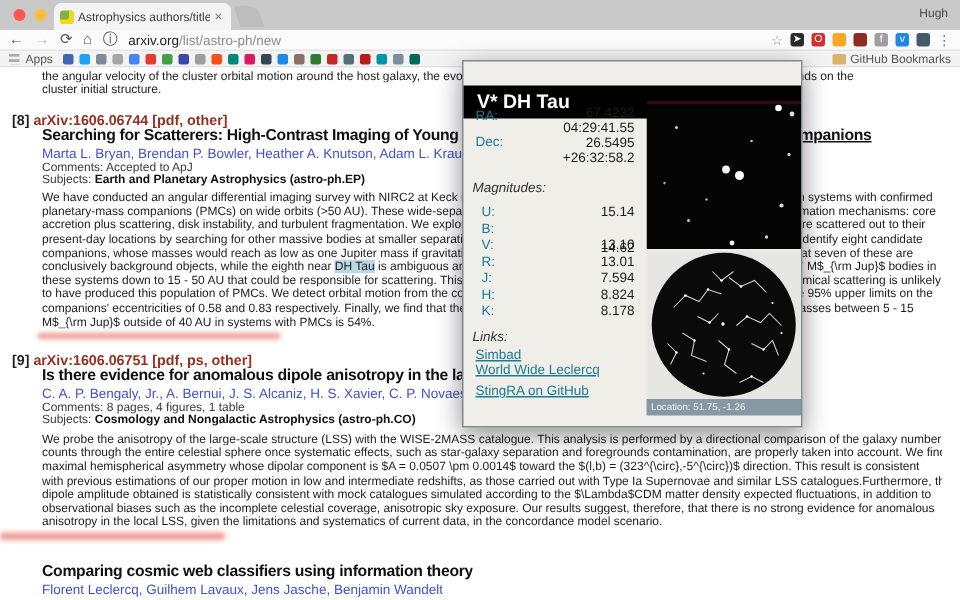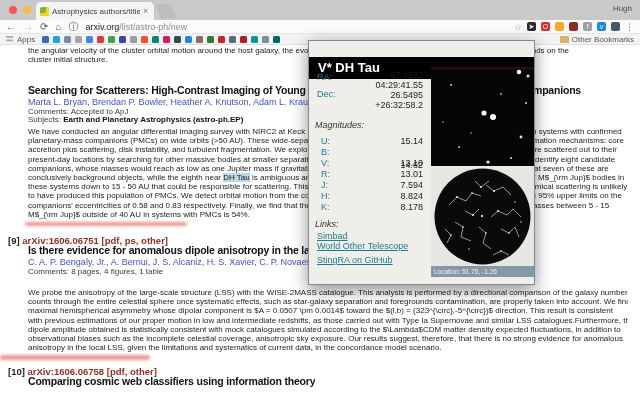--- a/index.html
+++ b/index.html
@@ -49,21 +49,21 @@
   .page { position:absolute; left:0; top:45px; width:640px; height:355px; background:#fff; }
   .absline { position:absolute; left:28px; width:600px; font-size:8px; color:#1c1c1c;
              white-space:nowrap; overflow:hidden; }
   .idline { position:absolute; left:8px; font-size:9.5px; font-weight:bold; color:#222; white-space:nowrap; }
   .idline .arxiv-id { color:#94301f; }
   .ptitle { position:absolute; left:28px; font-size:10.5px; font-weight:bold; letter-spacing:-.2px;
             color:#111; white-space:nowrap; overflow:hidden; max-width:505px; }
   .ptitle-row { position:absolute; left:28px; display:flex; white-space:nowrap; }
   .ptitle-row .clip { font-size:10.5px; font-weight:bold; letter-spacing:-.2px; color:#111;
                       white-space:nowrap; overflow:hidden; width:505px; }
-  .ptitle-row .tail { font-size:10.5px; font-weight:bold; letter-spacing:-.2px; color:#111; }
+  .ptitle-row .tail { font-size:10.5px; font-weight:bold; letter-spacing:-.2px; color:#111;text-decoration:underline; }
   .pauthors { position:absolute; left:28px; font-size:9px; color:#4052c8; white-space:nowrap;
               overflow:hidden; max-width:505px; }
   .pmeta { position:absolute; left:28px; font-size:8px; color:#3a3a3a; white-space:nowrap; }
   .pmeta b { color:#111; }
   .hl { background:#bcd6e4; }
   .red-streak { position:absolute; background:#e04438; opacity:.55; filter:blur(1.6px); border-radius:2px; }
 
   
   .popup { position:absolute; left:308px; top:40px; width:227px; height:245px; background:#efeee8;
            border:1px solid #7f8a90; box-shadow:0 5px 16px rgba(0,0,0,.45); z-index:10; }
@@ -137,29 +137,30 @@
   <span class="fav" style="background: rgb(141, 110, 99);"></span>
   <span class="fav" style="background: rgb(46, 125, 50);"></span>
   <span class="fav" style="background: rgb(198, 40, 40);"></span>
   <span class="fav" style="background: rgb(84, 110, 122);"></span>
   <span class="fav" style="background: rgb(183, 28, 28);"></span>
   <span class="fav" style="background: rgb(0, 151, 167);"></span>
   <span class="fav" style="background: rgb(120, 144, 156);"></span>
   <span class="fav" style="background: rgb(0, 105, 92);"></span>
   <span class="other-bm">
     <span class="folder-ic"></span>
-    <span class="other-bm-label">Other Bookmarks</span>
+    <span class="other-bm-label">GitHub Bookmarks</span>
   </span>
 </div>
 
 <div class="page">
 
   <div class="absline" style="top:1px">the angular velocity of the cluster orbital motion around the host galaxy, the evolution of the tidal tails also shows that the angular velocity depends on the</div>
   <div class="absline" style="top:10px">cluster initial structure.</div>
 
+  <div class="idline" style="top:30px"><span>[8]</span> <span class="arxiv-id">arXiv:1606.06744 [pdf, other]</span></div>
   <div class="ptitle-row" style="top:39px">
     <span class="clip">Searching for Scatterers: High-Contrast Imaging of Young Stars Hosting Wide-Separation Planetary-Mass Companions</span>
       <span class="tail">mpanions</span>
   </div>
   <div class="pauthors" style="top:52px">Marta L. Bryan, Brendan P. Bowler, Heather A. Knutson, Adam L. Kraus, Sasha Hinkley, Michael C. Liu, Dimitri Mawet</div>
   <div class="pmeta" style="top:62px"><span>Comments:</span><span> Accepted to ApJ</span></div>
   <div class="pmeta" style="top:70px"><span>Subjects: </span><b>Earth and Planetary Astrophysics (astro-ph.EP)</b></div>
 
   <div class="absline" style="top:82px">We have conducted an angular differential imaging survey with NIRC2 at Keck in search of close-in substellar companions to a sample of seven systems with confirmed</div>
   <div class="absline" style="top:91.2px">planetary-mass companions (PMCs) on wide orbits (&gt;50 AU). These wide-separation PMCs pose significant challenges to all three possible formation mechanisms: core</div>
@@ -171,33 +172,34 @@
   <div class="absline" style="top:146.4px">to have produced this population of PMCs. We detect orbital motion from the companions ROXs 42B b and ROXs 12 b, and from this determine 95% upper limits on the</div>
   <div class="absline" style="top:155.6px">companions' eccentricities of 0.58 and 0.83 respectively. Finally, we find that the frequency of wide-separation companions around stars with masses between 5 - 15</div>
   <div class="absline" style="top:164.8px">M$_{\rm Jup}$ outside of 40 AU in systems with PMCs is 54%.</div>
 
   <div class="red-streak" style="left:25px; top:177px; width:162px; height:4px;"></div>
 
   <div class="idline" style="top:190px"><span>[9]</span> <span class="arxiv-id">arXiv:1606.06751 [pdf, ps, other]</span></div>
   <div class="ptitle" style="top:199px">Is there evidence for anomalous dipole anisotropy in the large-scale structure of the local Universe?</div>
   <div class="pauthors" style="top:212px">C. A. P. Bengaly, Jr., A. Bernui, J. S. Alcaniz, H. S. Xavier, C. P. Novaes</div>
   <div class="pmeta" style="top:221.5px"><span>Comments:</span><span> 8 pages, 4 figures, 1 table</span></div>
+  <div class="pmeta" style="top:229.5px"><span>Subjects: </span><b>Cosmology and Nongalactic Astrophysics (astro-ph.CO)</b></div>
 
   <div class="absline" style="top:243px">We probe the anisotropy of the large-scale structure (LSS) with the WISE-2MASS catalogue. This analysis is performed by a directional comparison of the galaxy number</div>
   <div class="absline" style="top:252.2px">counts through the entire celestial sphere once systematic effects, such as star-galaxy separation and foregrounds contamination, are properly taken into account. We find a</div>
   <div class="absline" style="top:261.4px">maximal hemispherical asymmetry whose dipolar component is $A = 0.0507 \pm 0.0014$ toward the $(l,b) = (323^{\circ},-5^{\circ})$ direction. This result is consistent</div>
   <div class="absline" style="top:270.6px">with previous estimations of our proper motion in low and intermediate redshifts, as those carried out with Type Ia Supernovae and similar LSS catalogues.Furthermore, this</div>
   <div class="absline" style="top:289px">observational biases such as the incomplete celestial coverage, anisotropic sky exposure. Our results suggest, therefore, that there is no strong evidence for anomalous</div>
   <div class="absline" style="top:279.8px">dipole amplitude obtained is statistically consistent with mock catalogues simulated according to the $\Lambda$CDM matter density expected fluctuations, in addition to</div>
   <div class="absline" style="top:298.2px">anisotropy in the local LSS, given the limitations and systematics of current data, in the concordance model scenario.</div>
 
   <div class="red-streak" style="left:0px; top:310px; width:150px; height:5px;"></div>
 
-  <div class="idline" style="top:321px"><span>[10]</span> <span class="arxiv-id">arXiv:1606.06758 [pdf, other]</span></div>
   <div class="ptitle" style="top:330px">Comparing cosmic web classifiers using information theory</div>
+  <div class="pauthors" style="top:343px">Florent Leclercq, Guilhem Lavaux, Jens Jasche, Benjamin Wandelt</div>
 </div>
 
 <div class="popup">
   <div class="popup-header">
     <span class="popup-title">V* DH Tau</span>
   </div>
 
   <span class="kv-label" style="top:31px">RA:</span>
   <span class="kv-val" style="top:29px">67.4232</span>
   <span class="kv-val" style="top:39px">04:29:41.55</span>
@@ -217,21 +219,21 @@
   <span class="kv-val" style="top:128px">13.01</span>
   <span class="mag-label" style="top:139px">J:</span>
   <span class="kv-val" style="top:139px">7.594</span>
   <span class="mag-label" style="top:150px">H:</span>
   <span class="kv-val" style="top:150px">8.824</span>
   <span class="mag-label" style="top:161px">K:</span>
   <span class="kv-val" style="top:161px">8.178</span>
 
   <span class="sec-label" style="top:178px">Links:</span>
   <span class="popup-link" style="top:190px">Simbad</span>
-  <span class="popup-link" style="top:200px">World Other Telescope</span>
+  <span class="popup-link" style="top:200px">World Wide Leclercq</span>
   <span class="popup-link" style="top:214px">StingRA on GitHub</span>
 
   <svg class="img-col dss" style="position:absolute" viewBox="0 0 103 99">
     <rect width="103" height="99" fill="#050505"></rect>
     <rect width="103" height="2.5" fill="#2c0a16"></rect>
     <circle cx="62" cy="50" r="3" fill="#fff"></circle>
     <circle cx="53" cy="46" r="2.6" fill="#f5f5f5"></circle>
     <circle cx="88" cy="5" r="2.2" fill="#fff"></circle>
     <circle cx="97" cy="9" r="1.6" fill="#ddd"></circle>
     <circle cx="20" cy="18" r="1" fill="#cfcfcf"></circle>

